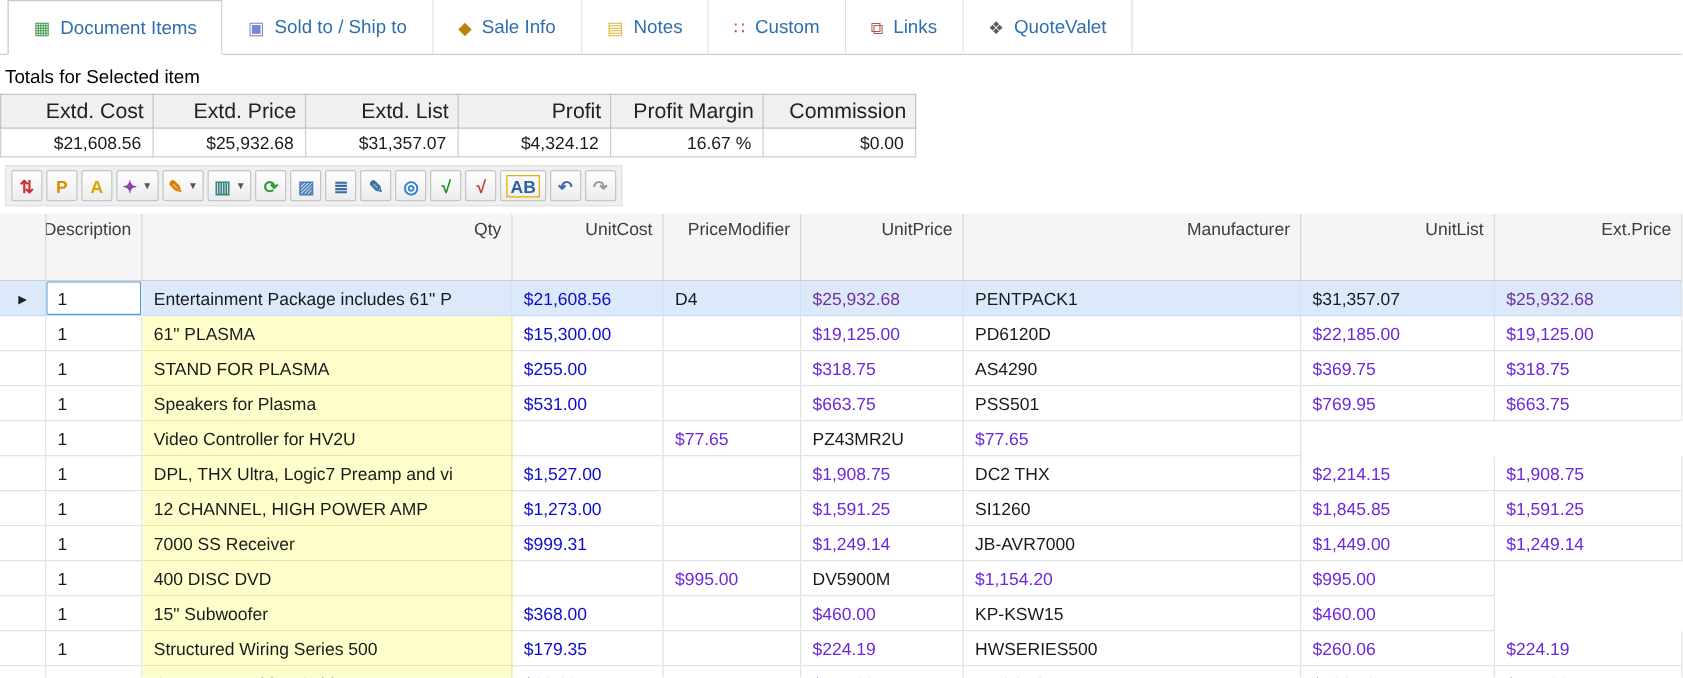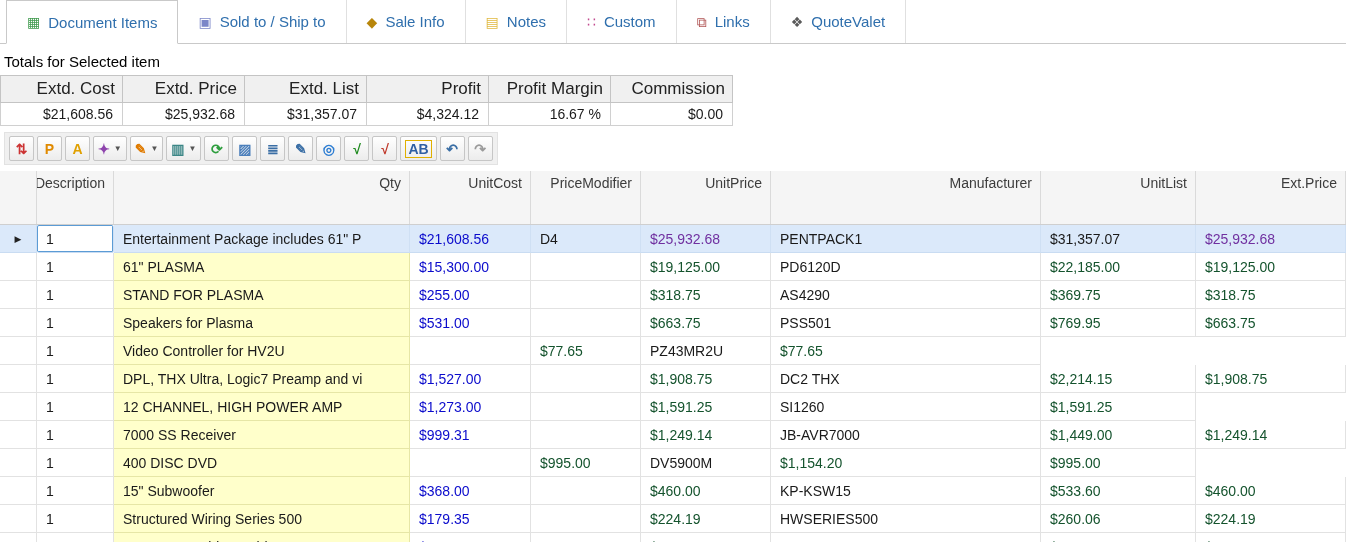--- a/index.html
+++ b/index.html
@@ -49,21 +49,21 @@
   .hcell .l1 { min-height:19px; }
   .grow { height:28px; }
   .cell {
     display:flex; align-items:center; padding:0 9px;
     border-right:1px solid #e2e2e2; border-bottom:1px solid #e2e2e2;
     font-size:14px; white-space:nowrap; overflow:hidden;
   }
   .cell.sel { justify-content:center; padding:0; font-size:9px; color:#222; }
   .yellow { background:#ffffcb; border-right-color:#e6e6a6; border-bottom-color:#e6e6a6; }
   .blue   { color:#0b0bcc; }
-  .muted  { color:#14532d; }
+  .muted  { color:#6d28d9; }
   .purple { color:#7030a0; }
   .grow.selected .cell { background:#dbe9fa; border-right-color:#cfe0f4; border-bottom-color:#c9dcf2; }
   .grow.selected .cell.focus { background:#fff; box-shadow:inset 0 0 0 1px #5b9bd5; border-radius:2px; }
 </style>
 </head>
 <body>
 
 
 
 
@@ -279,20 +279,21 @@
         <div class="cell muted">$1,908.75</div>
       </div>
       <div class="grow">
         <div class="cell sel"></div>
         <div class="cell ">1</div>
         <div class="cell yellow">12 CHANNEL, HIGH POWER AMP</div>
         <div class="cell blue">$1,273.00</div>
         <div class="cell "></div>
         <div class="cell muted">$1,591.25</div>
         <div class="cell ">SI1260</div>
+        <div class="cell muted">$1,845.85</div>
         <div class="cell muted">$1,591.25</div>
       </div>
       <div class="grow">
         <div class="cell sel"></div>
         <div class="cell ">1</div>
         <div class="cell yellow">7000 SS Receiver</div>
         <div class="cell blue">$999.31</div>
         <div class="cell "></div>
         <div class="cell muted">$1,249.14</div>
         <div class="cell ">JB-AVR7000</div>
@@ -310,21 +311,20 @@
         <div class="cell muted">$995.00</div>
       </div>
       <div class="grow">
         <div class="cell sel"></div>
         <div class="cell ">1</div>
         <div class="cell yellow">15" Subwoofer</div>
         <div class="cell blue">$368.00</div>
         <div class="cell "></div>
         <div class="cell muted">$460.00</div>
         <div class="cell ">KP-KSW15</div>
-        <div class="cell muted">$533.60</div>
         <div class="cell muted">$460.00</div>
       </div>
       <div class="grow">
         <div class="cell sel"></div>
         <div class="cell ">1</div>
         <div class="cell yellow">Structured Wiring Series 500</div>
         <div class="cell blue">$179.35</div>
         <div class="cell "></div>
         <div class="cell muted">$224.19</div>
         <div class="cell ">HWSERIES500</div>

